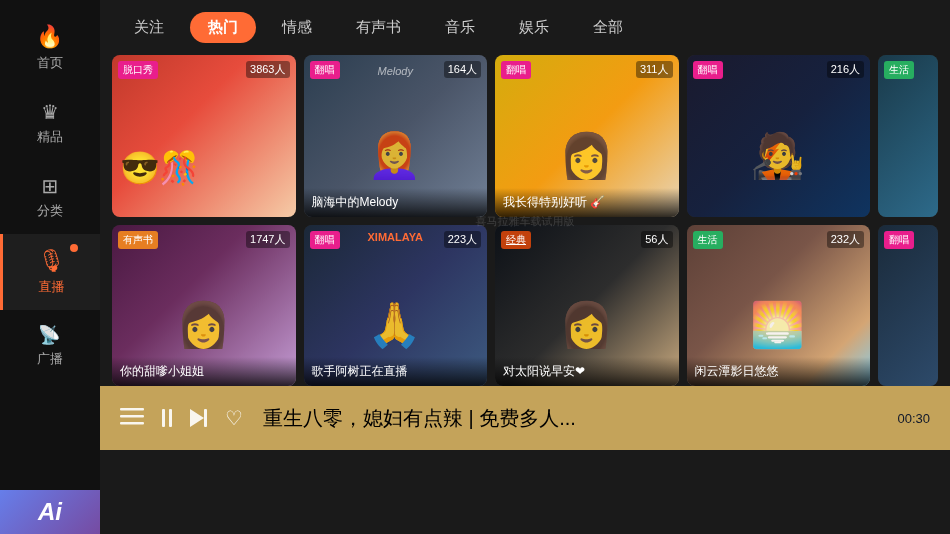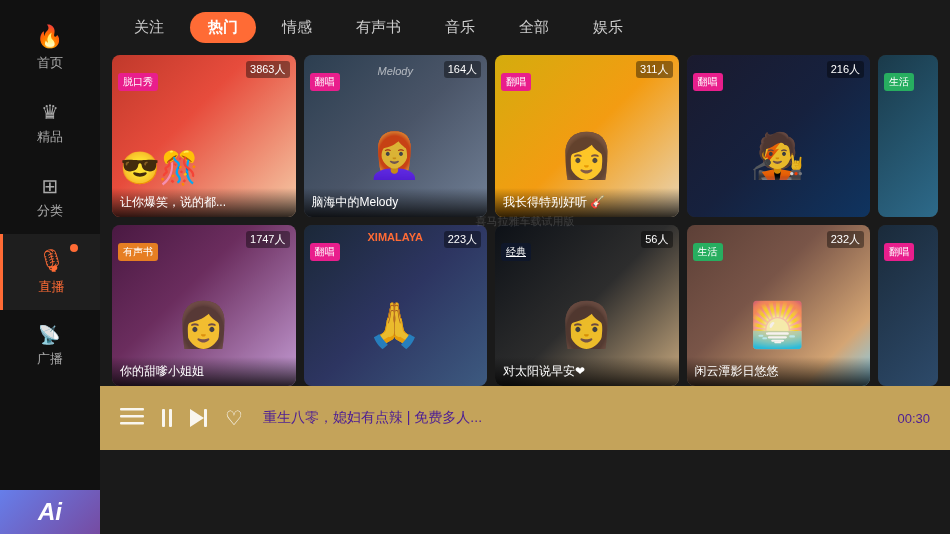--- a/index.html
+++ b/index.html
@@ -126,25 +126,24 @@
 
     .badge {
       position: absolute;
       top: 6px;
       left: 6px;
       background: rgba(0,0,0,0.6);
       color: #fff;
       font-size: 10px;
       padding: 2px 5px;
       border-radius: 3px;
-      margin-top: 12px;
     }
     .badge.pink { background: #e91e8c; }
     .badge.green { background: #27ae60; }
-    .badge.blue { background: #0f172a; text-decoration: underline; }
+    .badge.blue { background: #c2410c; text-decoration: underline; }
     .badge.orange { background: #e67e22; }
 
     .count {
       position: absolute;
       top: 6px;
       right: 6px;
       color: #fff;
       font-size: 11px;
       background: rgba(0,0,0,0.4);
       padding: 1px 4px;
@@ -206,30 +205,30 @@
     }
 
     .heart-icon {
       font-size: 20px;
       color: rgba(255,255,255,0.9);
       cursor: pointer;
     }
 
     .player-title {
       flex: 1;
-      font-size: 14px;
-      color: #4c1d95;
+      font-size: 20px;
+      color: #000000;
       white-space: nowrap;
       overflow: hidden;
       text-overflow: ellipsis;
     }
 
     .player-time {
       font-size: 13px;
-      color: #4c1d95;
+      color: #0f172a;
       white-space: nowrap;
     }
 
     
     .pause-icon {
       display: flex;
       gap: 4px;
       align-items: center;
     }
     .pause-icon span {
@@ -315,34 +314,33 @@
 </nav>
 
 <div class="main">
 
   <div class="tab-bar">
     <div class="tab">关注</div>
     <div class="tab active">热门</div>
     <div class="tab">情感</div>
     <div class="tab">有声书</div>
     <div class="tab">音乐</div>
+    <div class="tab">娱乐</div>
     <div class="tab">全部</div>
-    <div class="tab">娱乐</div>
   </div>
 
   <div class="grid-area">
 
     <div class="watermark">喜马拉雅车载试用版</div>
 
     <div class="card">
       <div class="card-bg card-1"></div>
       <span class="badge pink">脱口秀</span>
       <span class="count">3863人</span>
       <div style="position:absolute;bottom:30px;left:8px;font-size:32px;">😎🎊</div>
-      <div class="card-title">让你爆笑，说的都...</div>
     </div>
 
     <div class="card">
       <div class="card-bg card-2"></div>
       <span class="badge pink">翻唱</span>
       <span class="count">164人</span>
       <div style="position:absolute;top:10px;left:50%;transform:translateX(-50%);font-size:11px;color:rgba(255,255,255,0.6);font-style:italic;white-space:nowrap;">Melody</div>
       <div style="position:absolute;bottom:35px;left:50%;transform:translateX(-50%);font-size:44px;opacity:0.8;">👩‍🦰</div>
       <div class="card-title">脑海中的Melody</div>
     </div>
@@ -374,20 +372,21 @@
       <div style="position:absolute;bottom:35px;left:50%;transform:translateX(-50%);font-size:44px;opacity:0.9;">👩</div>
       <div class="card-title">你的甜嗲小姐姐</div>
     </div>
 
     <div class="card">
       <div class="card-bg card-6"></div>
       <span class="badge pink">翻唱</span>
       <span class="count">223人</span>
       <div style="position:absolute;top:6px;left:50%;transform:translateX(-50%);font-size:11px;color:#ff6b35;font-weight:bold;white-space:nowrap;">XIMALAYA</div>
       <div style="position:absolute;bottom:35px;left:50%;transform:translateX(-50%);font-size:44px;opacity:0.9;">🙏</div>
+      <div class="card-title">歌手阿树正在直播</div>
     </div>
 
     <div class="card">
       <div class="card-bg card-7"></div>
       <span class="badge blue">经典</span>
       <span class="count">56人</span>
       <div style="position:absolute;bottom:35px;left:50%;transform:translateX(-50%);font-size:44px;opacity:0.9;">👩</div>
       <div class="card-title">对太阳说早安❤</div>
     </div>
 

